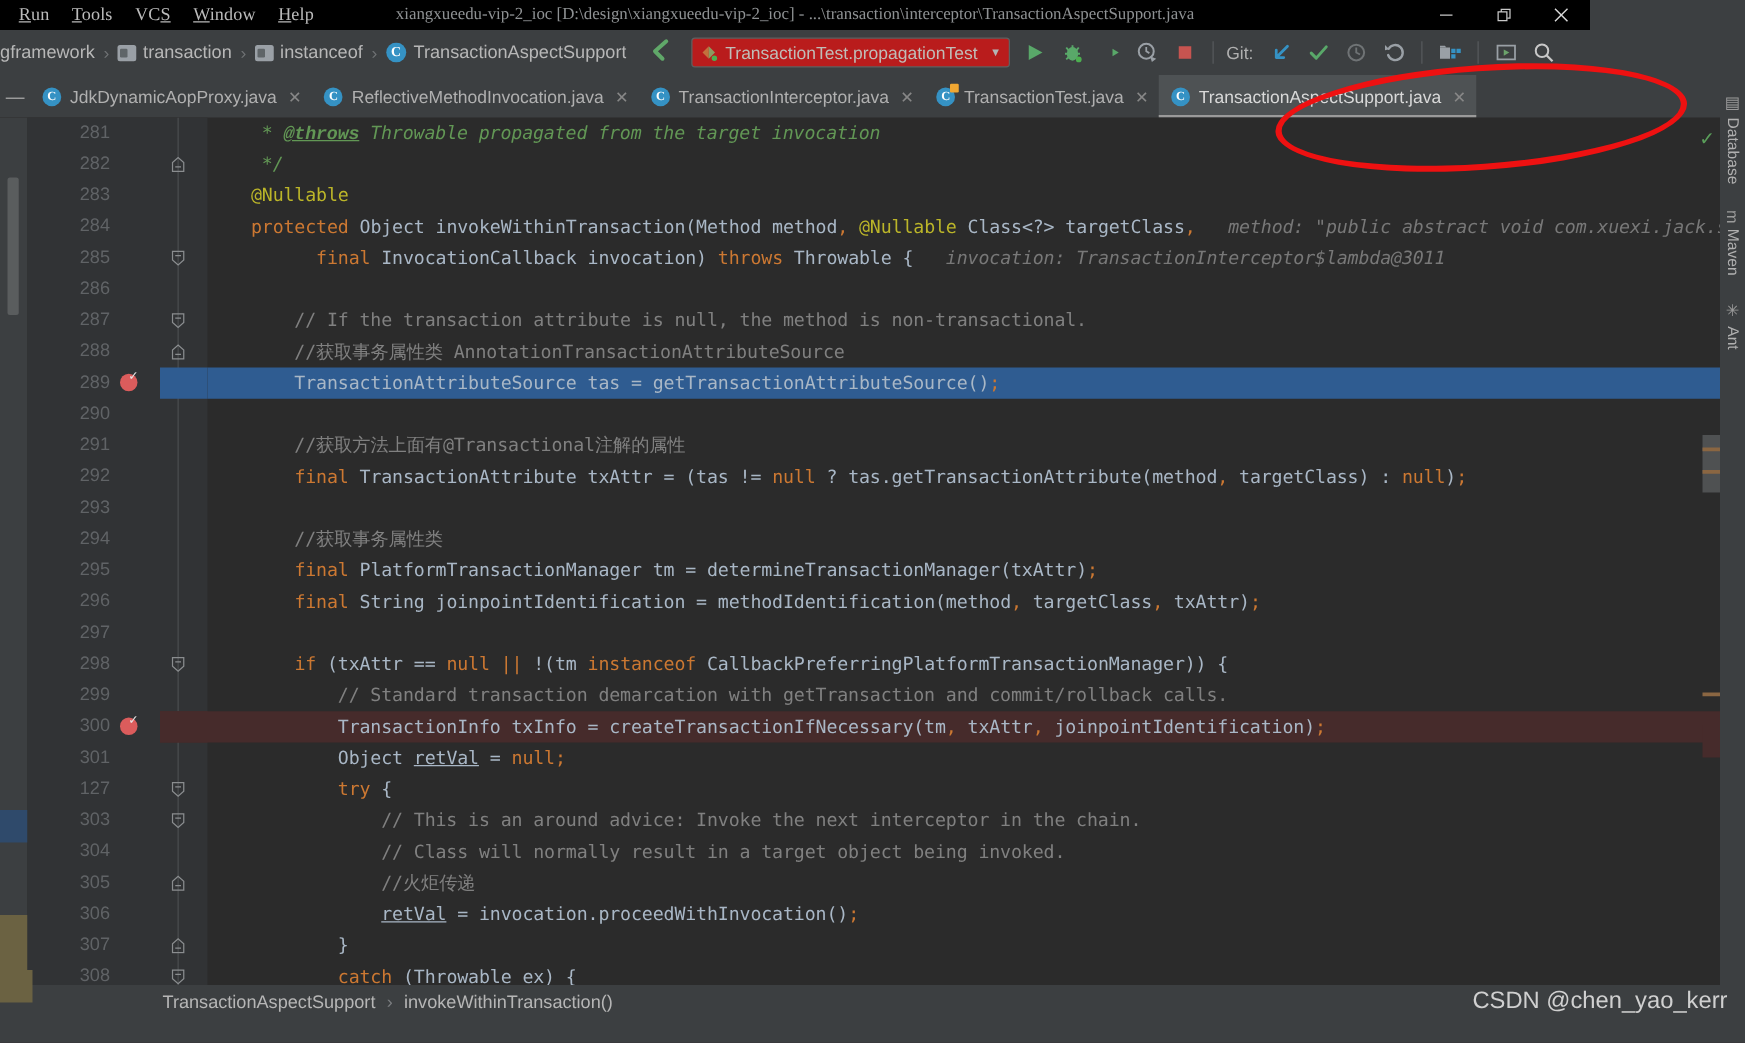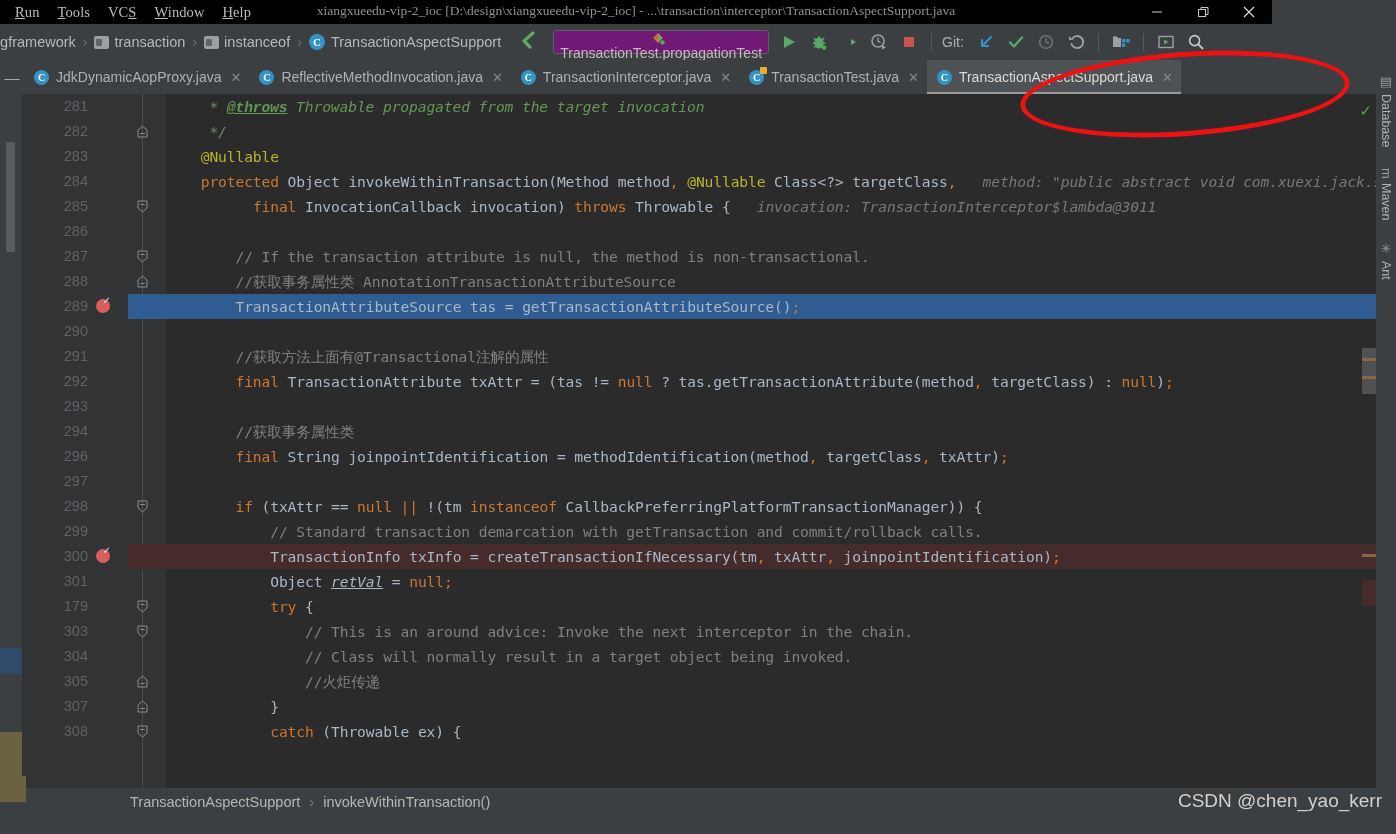--- a/index.html
+++ b/index.html
@@ -57,22 +57,22 @@
   .class-ico {
     width: 16px; height: 16px; margin-right: 6px; border-radius: 50%;
     background: #3592c4; color: #fff; font-size: 11px; font-weight: bold;
     display: inline-flex; align-items: center; justify-content: center;
     font-family: "Liberation Serif", serif;
   }
   .tick-mark { margin-left: 16px; margin-right: 10px; }
 
   .runconfig {
     display: flex; align-items: center; height: 24px;
-    border: 1px solid #5e6060; border-radius: 3px; background: #701a75;
-    padding: 0 6px 0 6px; margin-left: 4px; flex-direction: column;
+    border: 1px solid #5e6060; border-radius: 3px; background: #b91c1c;
+    padding: 0 6px 0 6px; margin-left: 4px;
   }
   .runconfig .rc-ico { width: 14px; height: 14px; margin-right: 6px; position: relative; }
   .runconfig .rc-label { font-size: 14px; color: #c0bdb8; white-space: nowrap; }
   .runconfig .rc-caret { margin-left: 10px; color: #b4b4b4; font-size: 9px; }
 
   .tb-icons { display: flex; align-items: center; margin-left: 6px; gap: 2px; justify-content: space-between; }
   .tb-btn {
     width: 28px; height: 28px; display: flex; align-items: center; justify-content: center;
   }
   .tb-sep { width: 1px; height: 18px; background: #565a5c; margin: 0 6px; }
@@ -136,21 +136,21 @@
   .rowhl-redg { position:absolute; left:106px; width:38px; top:0; height:25px; background:#462b2b; }
   .rowhl-blueg{ position:absolute; left:106px; width:38px; top:0; height:25px; background:#2f5c91; }
 
   
   .kw   { color: #cc7832; }
   .cmt  { color: #808080; }
   .jdoc { color: #629755; font-style: italic; }
   .jtag { color: #629755; font-style: italic; text-decoration: underline; font-weight: bold; font-family: Liberation Mono, monospace; }
   .ann  { color: #bbb529; }
   .hint { color: #787878; font-style: italic; font-family: "DejaVu Sans Mono", monospace; }
-  .und  { text-decoration: underline; font-style: italic; }
+  .und  { text-decoration: underline; }
   .plain{ color: #a9b7c6; }
 
   .bp {
     position: absolute; left: 74px; width: 14px; height: 14px; top: 5px;
     border-radius: 50%; background: #db5c5c;
   }
   .bp::after {
     content:'✓'; position:absolute; right:-1px; top:-4px; color:#e8e8e8; font-size:10px;
   }
   .foldmark {
@@ -412,42 +412,44 @@
           <div class="row"><div class="lineno">288</div><div class="foldmark"><svg width="11" height="13" viewBox="0 0 11 13">
                 <path d="M1 12 H10 V5 L5.5 1 L1 5 Z" fill="none" stroke="#8a8d8f" stroke-width="1"></path>
                 <line x1="3.2" y1="8.5" x2="7.8" y2="8.5" stroke="#8a8d8f" stroke-width="1"></line>
               </svg></div><div class="code"><span class="cmt">        //获取事务属性类 AnnotationTransactionAttributeSource</span></div></div>
           <div class="row"><div class="rowhl-blueg"></div><div class="rowhl-blue"></div><div class="lineno">289</div><div class="bp"></div><div class="code"><span class="plain">        TransactionAttributeSource tas = getTransactionAttributeSource()</span><span class="kw">;</span></div></div>
           <div class="row"><div class="lineno">290</div><div class="code"></div></div>
           <div class="row"><div class="lineno">291</div><div class="code"><span class="cmt">        //获取方法上面有@Transactional注解的属性</span></div></div>
           <div class="row"><div class="lineno">292</div><div class="code"><span class="plain">        </span><span class="kw">final</span><span class="plain"> TransactionAttribute txAttr = (tas != </span><span class="kw">null</span><span class="plain"> ? tas.getTransactionAttribute(method</span><span class="kw">,</span><span class="plain"> targetClass) : </span><span class="kw">null</span><span class="plain">)</span><span class="kw">;</span></div></div>
           <div class="row"><div class="lineno">293</div><div class="code"></div></div>
           <div class="row"><div class="lineno">294</div><div class="code"><span class="cmt">        //获取事务属性类</span></div></div>
+          <div class="row"><div class="lineno">295</div><div class="code"><span class="plain">        </span><span class="kw">final</span><span class="plain"> PlatformTransactionManager tm = determineTransactionManager(txAttr)</span><span class="kw">;</span></div></div>
           <div class="row"><div class="lineno">296</div><div class="code"><span class="plain">        </span><span class="kw">final</span><span class="plain"> String joinpointIdentification = methodIdentification(method</span><span class="kw">,</span><span class="plain"> targetClass</span><span class="kw">,</span><span class="plain"> txAttr)</span><span class="kw">;</span></div></div>
           <div class="row"><div class="lineno">297</div><div class="code"></div></div>
           <div class="row"><div class="lineno">298</div><div class="foldmark"><svg width="11" height="13" viewBox="0 0 11 13">
                 <path d="M1 1 H10 V8 L5.5 12 L1 8 Z" fill="none" stroke="#8a8d8f" stroke-width="1"></path>
                 <line x1="3.2" y1="4.5" x2="7.8" y2="4.5" stroke="#8a8d8f" stroke-width="1"></line>
               </svg></div><div class="code"><span class="plain">        </span><span class="kw">if</span><span class="plain"> (txAttr == </span><span class="kw">null</span><span class="plain"> </span><span class="kw">||</span><span class="plain"> !(tm </span><span class="kw">instanceof</span><span class="plain"> CallbackPreferringPlatformTransactionManager)) {</span></div></div>
           <div class="row"><div class="lineno">299</div><div class="code"><span class="cmt">            // Standard transaction demarcation with getTransaction and commit/rollback calls.</span></div></div>
           <div class="row"><div class="rowhl-redg"></div><div class="rowhl-red"></div><div class="lineno">300</div><div class="bp"></div><div class="code"><span class="plain">            TransactionInfo txInfo = createTransactionIfNecessary(tm</span><span class="kw">,</span><span class="plain"> txAttr</span><span class="kw">,</span><span class="plain"> joinpointIdentification)</span><span class="kw">;</span></div></div>
           <div class="row"><div class="lineno">301</div><div class="code"><span class="plain">            Object </span><span class="und">retVal</span><span class="plain"> = </span><span class="kw">null</span><span class="kw">;</span></div></div>
-          <div class="row"><div class="lineno">179</div><div class="foldmark"><svg width="11" height="13" viewBox="0 0 11 13">
+          <div class="row"><div class="lineno">127</div><div class="foldmark"><svg width="11" height="13" viewBox="0 0 11 13">
                 <path d="M1 1 H10 V8 L5.5 12 L1 8 Z" fill="none" stroke="#8a8d8f" stroke-width="1"></path>
                 <line x1="3.2" y1="4.5" x2="7.8" y2="4.5" stroke="#8a8d8f" stroke-width="1"></line>
               </svg></div><div class="code"><span class="plain">            </span><span class="kw">try</span><span class="plain"> {</span></div></div>
           <div class="row"><div class="lineno">303</div><div class="foldmark"><svg width="11" height="13" viewBox="0 0 11 13">
                 <path d="M1 1 H10 V8 L5.5 12 L1 8 Z" fill="none" stroke="#8a8d8f" stroke-width="1"></path>
                 <line x1="3.2" y1="4.5" x2="7.8" y2="4.5" stroke="#8a8d8f" stroke-width="1"></line>
               </svg></div><div class="code"><span class="cmt">                // This is an around advice: Invoke the next interceptor in the chain.</span></div></div>
           <div class="row"><div class="lineno">304</div><div class="code"><span class="cmt">                // Class will normally result in a target object being invoked.</span></div></div>
           <div class="row"><div class="lineno">305</div><div class="foldmark"><svg width="11" height="13" viewBox="0 0 11 13">
                 <path d="M1 12 H10 V5 L5.5 1 L1 5 Z" fill="none" stroke="#8a8d8f" stroke-width="1"></path>
                 <line x1="3.2" y1="8.5" x2="7.8" y2="8.5" stroke="#8a8d8f" stroke-width="1"></line>
               </svg></div><div class="code"><span class="cmt">                //火炬传递</span></div></div>
+          <div class="row"><div class="lineno">306</div><div class="code"><span class="plain">                </span><span class="und">retVal</span><span class="plain"> = invocation.proceedWithInvocation()</span><span class="kw">;</span></div></div>
           <div class="row"><div class="lineno">307</div><div class="foldmark"><svg width="11" height="13" viewBox="0 0 11 13">
                 <path d="M1 12 H10 V5 L5.5 1 L1 5 Z" fill="none" stroke="#8a8d8f" stroke-width="1"></path>
                 <line x1="3.2" y1="8.5" x2="7.8" y2="8.5" stroke="#8a8d8f" stroke-width="1"></line>
               </svg></div><div class="code"><span class="plain">            }</span></div></div>
           <div class="row"><div class="lineno">308</div><div class="foldmark"><svg width="11" height="13" viewBox="0 0 11 13">
                 <path d="M1 1 H10 V8 L5.5 12 L1 8 Z" fill="none" stroke="#8a8d8f" stroke-width="1"></path>
                 <line x1="3.2" y1="4.5" x2="7.8" y2="4.5" stroke="#8a8d8f" stroke-width="1"></line>
               </svg></div><div class="code"><span class="plain">            </span><span class="kw">catch</span><span class="plain"> (Throwable ex) {</span></div></div>
         </div>
     </div>

